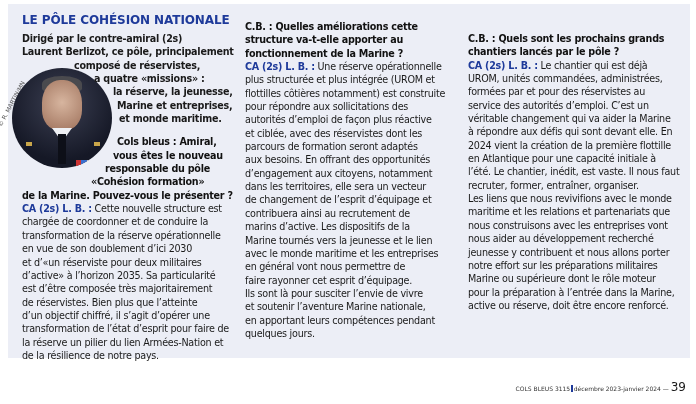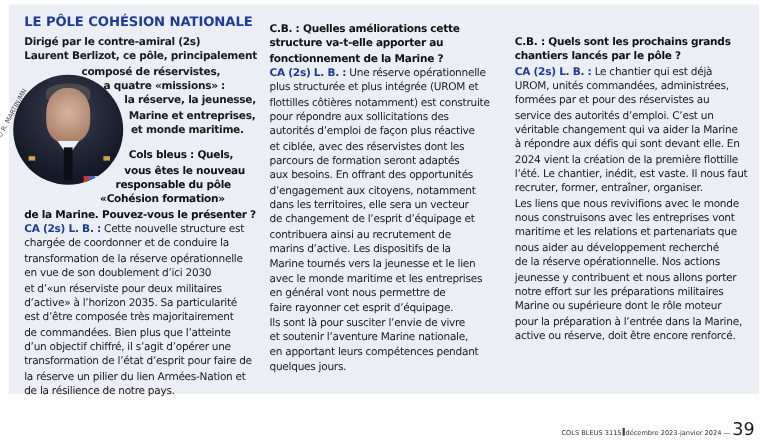--- a/index.html
+++ b/index.html
@@ -47,21 +47,21 @@
   .photo .ribbon { position: absolute; left: 64px; top: 92px; width: 16px; height: 6px; background: linear-gradient(90deg, #c33 0 33%, #3a6fd0 33% 66%, #d8d8d8 66%); }
   .credit {
     position: absolute; left: 0px; top: 66px; width: 20px; height: 80px;
     font-size: 6px; color: #555; white-space: nowrap;
   }
   .credit span { position: absolute; left: -14px; top: 34px; transform: rotate(-62deg); transform-origin: center; display: block; }
   .footer {
     position: absolute; right: 10px; top: 380px; font-size: 6px; color: #333; white-space: nowrap;
   }
   .footer .sep { display: inline-block; width: 1.5px; height: 7px; background: #1e3a9a; vertical-align: -1px; margin: 0 1px; }
-  .footer .page { font-size: 16px; color: #1a1a1a; }
+  .footer .page { font-size: 12px; color: #1a1a1a; }
 </style>
 </head>
 <body>
 
 <div class="panel"></div>
 
 <div class="title">LE PÔLE COHÉSION NATIONALE</div>
 
 <div class="credit">
     <span>© R. MARTIN/MN</span>
@@ -81,35 +81,35 @@
   <div class="lead">
     <span class="ln">Dirigé par le contre-amiral (2s)</span>
     <span class="ln">Laurent Berlizot, ce pôle, principalement</span>
     <span class="ln" style="padding-left:52px">composé de réservistes,</span>
     <span class="ln" style="padding-left:72px">a quatre «missions» :</span>
     <span class="ln" style="padding-left:91px">la réserve, la jeunesse,</span>
     <span class="ln" style="padding-left:95px">Marine et entreprises,</span>
     <span class="ln" style="padding-left:97px">et monde maritime.</span>
   </div>
   <div class="q" style="margin-top:10px">
-    <span class="ln" style="padding-left:95px">Cols bleus : Quels,</span>
+    <span class="ln" style="padding-left:95px">Cols bleus : Amiral,</span>
     <span class="ln" style="padding-left:91px">vous êtes le nouveau</span>
     <span class="ln" style="padding-left:83px">responsable du pôle</span>
     <span class="ln" style="padding-left:69px">«Cohésion formation»</span>
     <span class="ln">de la Marine. Pouvez-vous le présenter ?</span>
   </div>
   <div>
     <span class="ln"><span class="ans-label">CA (2s) L. B. :</span><span> Cette nouvelle structure est</span></span>
     <span class="ln">chargée de coordonner et de conduire la</span>
     <span class="ln">transformation de la réserve opérationnelle</span>
     <span class="ln">en vue de son doublement d’ici 2030</span>
     <span class="ln">et d’«un réserviste pour deux militaires</span>
     <span class="ln">d’active» à l’horizon 2035. Sa particularité</span>
     <span class="ln">est d’être composée très majoritairement</span>
-    <span class="ln">de commandées. Bien plus que l’atteinte</span>
+    <span class="ln">de réservistes. Bien plus que l’atteinte</span>
     <span class="ln">d’un objectif chiffré, il s’agit d’opérer une</span>
     <span class="ln">transformation de l’état d’esprit pour faire de</span>
     <span class="ln">la réserve un pilier du lien Armées-Nation et</span>
     <span class="ln">de la résilience de notre pays.</span>
   </div>
 </div>
 
 <div class="col col2">
   <div class="q">
     <span class="ln">C.B. : Quelles améliorations cette</span>
@@ -147,27 +147,27 @@
     <span class="ln">chantiers lancés par le pôle ?</span>
   </div>
   <div>
     <span class="ln"><span class="ans-label">CA (2s) L. B. :</span><span> Le chantier qui est déjà</span></span>
     <span class="ln">UROM, unités commandées, administrées,</span>
     <span class="ln">formées par et pour des réservistes au</span>
     <span class="ln">service des autorités d’emploi. C’est un</span>
     <span class="ln">véritable changement qui va aider la Marine</span>
     <span class="ln">à répondre aux défis qui sont devant elle. En</span>
     <span class="ln">2024 vient la création de la première flottille</span>
+    <span class="ln">en Atlantique pour une capacité initiale à</span>
     <span class="ln">l’été. Le chantier, inédit, est vaste. Il nous faut</span>
     <span class="ln">recruter, former, entraîner, organiser.</span>
     <span class="ln">Les liens que nous revivifions avec le monde</span>
+    <span class="ln">maritime et les relations et partenariats que</span>
     <span class="ln">nous construisons avec les entreprises vont</span>
-    <span class="ln">maritime et les relations et partenariats que</span>
     <span class="ln">nous aider au développement recherché</span>
-    <span class="ln">de la réserve opérationnelle. Nos actions</span>
     <span class="ln">jeunesse y contribuent et nous allons porter</span>
     <span class="ln">notre effort sur les préparations militaires</span>
     <span class="ln">Marine ou supérieure dont le rôle moteur</span>
     <span class="ln">pour la préparation à l’entrée dans la Marine,</span>
     <span class="ln">active ou réserve, doit être encore renforcé.</span>
   </div>
 </div>
 
 <div class="footer">
   <span>COLS BLEUS 3115</span><span class="sep"></span><span>décembre 2023-janvier 2024</span>

